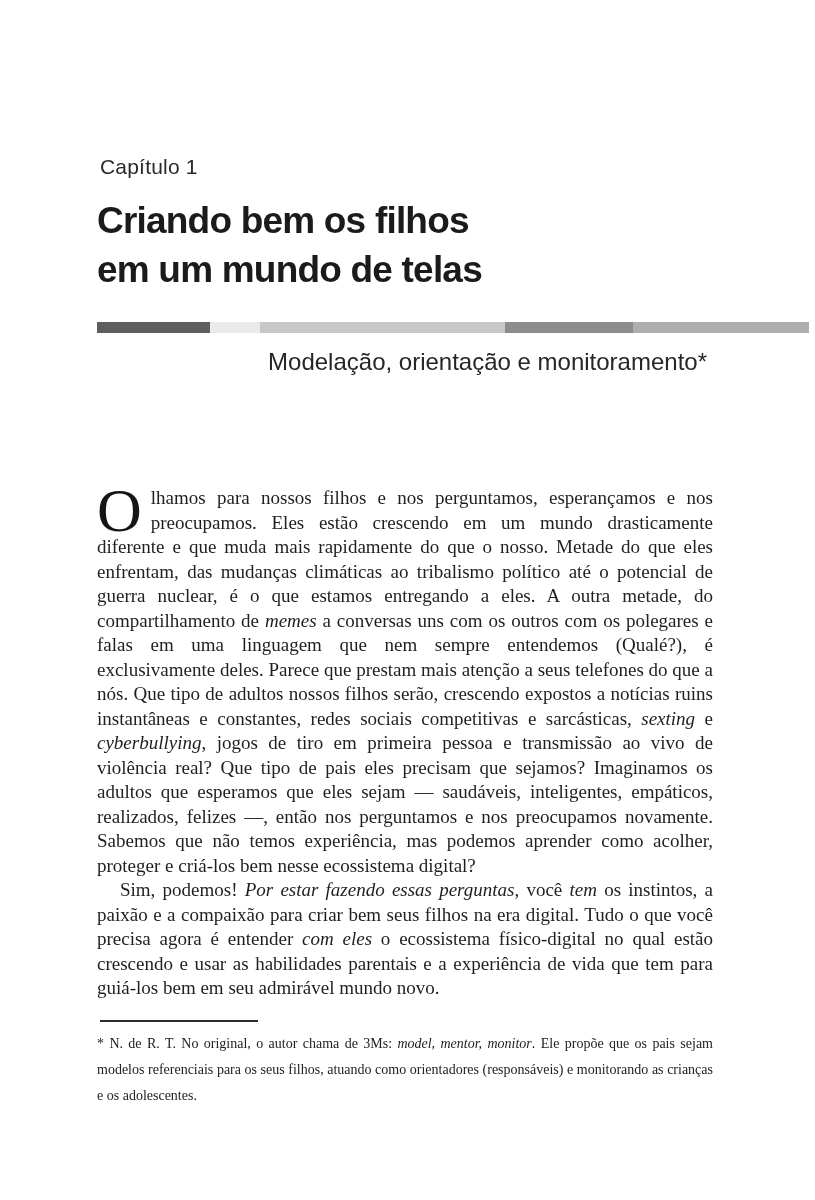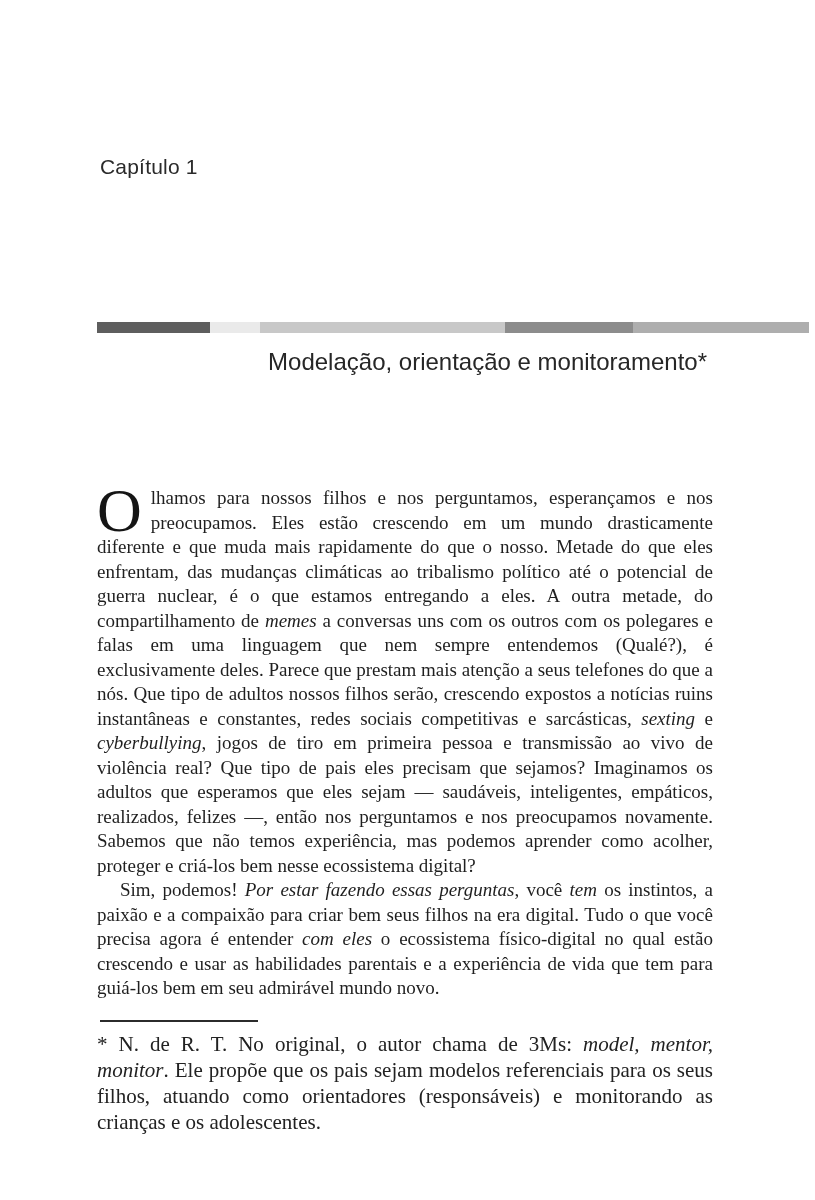--- a/index.html
+++ b/index.html
@@ -76,34 +76,34 @@
     top: 1020px;
     width: 158px;
     height: 2px;
     background: #2b2b2b;
   }
   .footnote {
     position: absolute;
     left: 97px;
     top: 1031px;
     width: 616px;
-    font-size: 21px;
+    font-size: 14px;
     line-height: 26px;
     text-align: justify;
     color: #222222;
   }
 </style>
 </head>
 <body>
 
 <div class="page">
 
   <div class="chapter-label">Capítulo 1</div>
 
-  <h1 class="chapter-title"><br></h1>
+  <h1 class="chapter-title"><span>Criando bem os filhos</span><br><span>em um mundo de telas</span></h1>
 
   <div class="deco-bar">
       <div class="seg" style="width: 113px; background: rgb(94, 94, 94);"></div>
       <div class="seg" style="width: 50px; background: rgb(234, 234, 234);"></div>
       <div class="seg" style="width: 245px; background: rgb(200, 200, 200);"></div>
       <div class="seg" style="width: 128px; background: rgb(140, 140, 140);"></div>
       <div class="seg" style="width: 182px; background: rgb(174, 174, 174);"></div>
     </div>
 
   <div class="chapter-subtitle">Modelação, orientação e monitoramento*</div>

